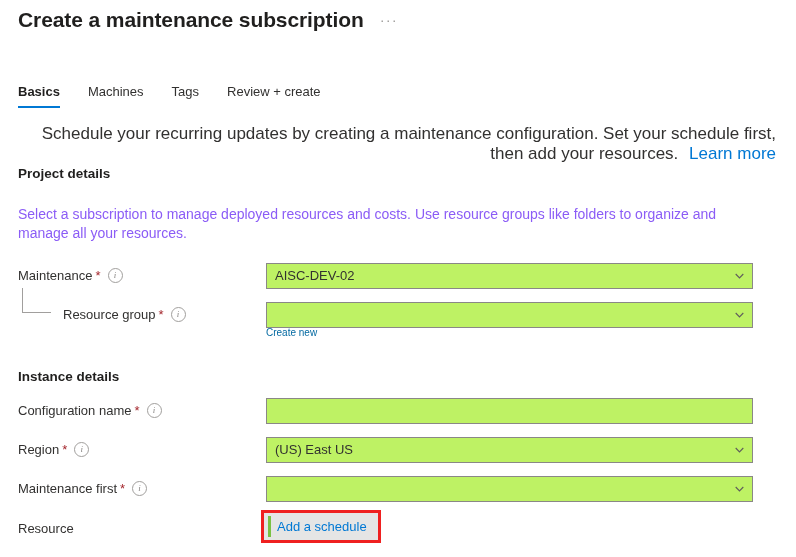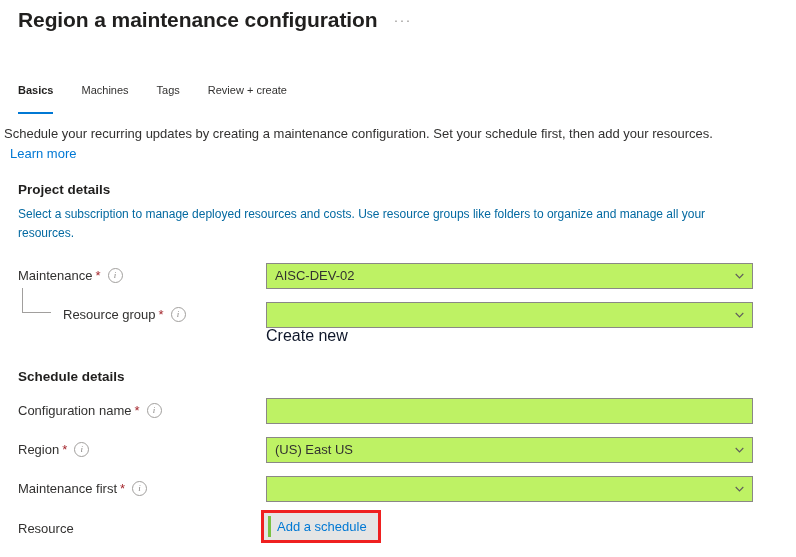--- a/index.html
+++ b/index.html
@@ -46,23 +46,23 @@
   
   .tabs {
     position: absolute;
     left: 18px;
     top: 84px;
     display: flex;
     align-items: flex-start;
   }
   .tab {
     position: relative;
-    font-size: 11px;
-    color: #323130;
-    padding: 0 0 18px 0;
+    font-size: 13px;
+    color: #323130;
+    padding: 0 0 9px 0;
     margin-right: 28px;
     cursor: pointer;
     white-space: nowrap;
   }
   .tab:last-child { margin-right: 8px; }
   .tab.active {
     font-weight: 600;
     color: #201f1e;
   }
   .tab.active::after {
@@ -71,55 +71,56 @@
     left: 0;
     right: 0;
     bottom: 0;
     height: 2px;
     background: #0078d4;
   }
 
   
   .intro {
     position: absolute;
-    left: 4px;
+    left: 36px;
     top: 124px;
     width: 740px;
-    font-size: 13px;
+    font-size: 17px;
     line-height: 19px;
     color: #323130;
+    text-align: right;
   }
   .intro-link {
     display: inline-block;
     margin-left: 6px;
     margin-top: 1px;
     color: #0078d4;
     cursor: pointer;
     text-decoration: none;
   }
 
   
   .section-title {
     position: absolute;
     left: 18px;
     font-size: 13.5px;
     font-weight: 600;
     color: #201f1e;
   }
-  #project-details-title { top: 182px; }
+  #project-details-title { top: 166px; }
   #instance-details-title { top: 369px; }
 
   .section-desc {
     position: absolute;
     left: 18px;
     top: 205px;
     width: 738px;
-    font-size: 12px;
+    font-size: 14px;
     line-height: 19px;
-    color: #0369a1;
+    color: #8b5cf6;
   }
 
   
   .form-row {
     position: absolute;
     left: 18px;
     width: 760px;
     height: 22px;
   }
   .field-label {
@@ -190,22 +191,22 @@
     width: 28px;
     height: 24px;
     border-left: 1px solid #a19f9d;
     border-bottom: 1px solid #a19f9d;
   }
 
   .create-new-link {
     position: absolute;
     left: 266px;
     top: 327px;
-    font-size: 16px;
-    color: #0f172a;
+    font-size: 10px;
+    color: #0369a1;
     cursor: pointer;
     text-decoration: none;
   }
 
   
   .annotation-box {
     position: absolute;
     left: 261px;
     top: 510px;
     width: 120px;
@@ -230,21 +231,21 @@
     color: #0078d4;
     cursor: pointer;
     text-decoration: none;
     white-space: nowrap;
   }
 </style>
 </head>
 <body>
 
 <div class="page-header">
-  <div class="page-title">Region a maintenance configuration</div>
+  <div class="page-title">Create a maintenance subscription</div>
   <div class="ellipsis-btn">···</div>
 </div>
 
 <div class="tabs">
   <div class="tab active">
     <span>Basics</span>
   </div>
   <div class="tab">
     <span>Machines</span>
   </div>
@@ -293,21 +294,21 @@
     <span class="chevron">
       <svg width="9" height="9" viewBox="0 0 9 9">
           <path d="M0.7 2 L4.5 6 L8.3 2" stroke="#605e5c" stroke-width="1.1" fill="none"></path>
         </svg>
     </span>
   </div>
 </div>
 
 <a class="create-new-link">Create new</a>
 
-<div class="section-title" id="instance-details-title">Schedule details</div>
+<div class="section-title" id="instance-details-title">Instance details</div>
 
 <div class="form-row" style="top:401px;">
   <div class="field-label">
     <span>Configuration name</span>
     <span class="req-star">*</span>
     <span class="info-icon">i</span>
   </div>
   <div class="control">
     <div class="value"></div>
   </div>

